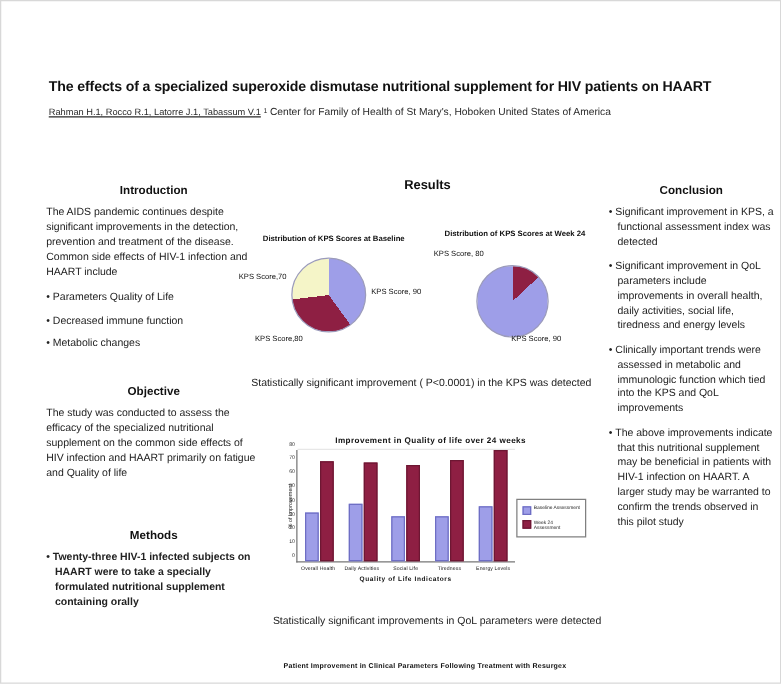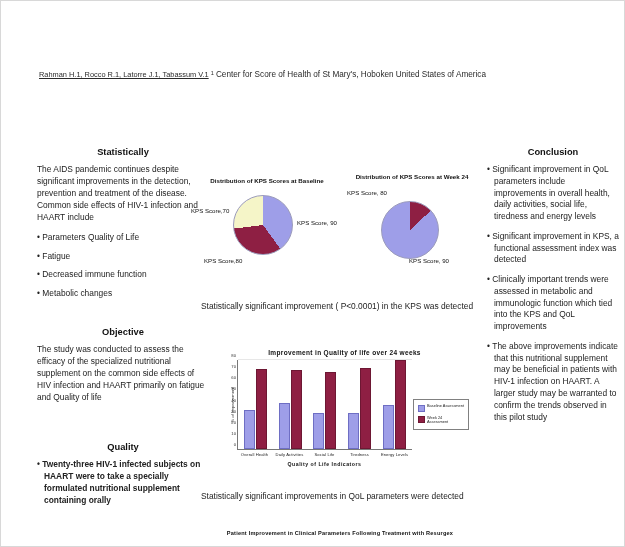--- a/index.html
+++ b/index.html
@@ -272,74 +272,75 @@
   }
   .swatch.baseline { background: #9e9ee8; border: 1px solid #6e6ec4; }
   .swatch.week24 { background: #8e1f43; border: 1px solid #6d1733; }
 
   .caption {
     font-size: 8.4px;
     line-height: 1.42;
     color: #222;
   }
   .stat-line-1 { position: absolute; left: 4px; top: 158px; width: 280px; }
-  .stat-line-2 { position: absolute; left: 4px; top: 348px; width: 280px; }
+  .stat-line-2 { position: absolute; left: 4px; top: 348px; width: 280px; text-align: right; }
   .bottom-title {
     position: absolute;
     left: 18px;
     top: 386px;
     width: 250px;
     text-align: center;
     font-size: 5.6px;
     font-weight: bold;
     line-height: 1.5;
     letter-spacing: 0.2px;
     color: #111;
   }
 </style>
 </head>
 <body>
 
 <div class="poster">
 
   <div class="header">
+    <div class="poster-title">The effects of a specialized superoxide dismutase nutritional supplement for HIV patients on HAART</div>
     <div class="author-line">
       <span class="underline">Rahman H.1, Rocco R.1, Latorre J.1, Tabassum V.1</span>
       <span class="sup">1</span>
-      <span class="affil">Center for Score of Health of St Mary's, Hoboken United States of America</span>
+      <span class="affil">Center for Family of Health of St Mary's, Hoboken United States of America</span>
     </div>
   </div>
 
   <div class="col-left">
 
-    <div class="sec-head">Statistically</div>
+    <div class="sec-head">Introduction</div>
     <div class="body-text">The AIDS pandemic continues despite significant improvements in the detection, prevention and treatment of the disease. Common side effects of HIV-1 infection and HAART include</div>
     <div class="para-gap"></div>
     <ul class="bullets">
       <li>Parameters Quality of Life</li>
-      <li>Fatigue</li>
       <li>Decreased immune function</li>
       <li>Metabolic changes</li>
     </ul>
 
     <div style="height:20px"></div>
 
     <div class="sec-head">Objective</div>
     <div class="body-text">The study was conducted to assess the efficacy of the specialized nutritional supplement on the common side effects of HIV infection and HAART primarily on fatigue and Quality of life</div>
 
     <div style="height:38px"></div>
 
-    <div class="sec-head">Quality</div>
+    <div class="sec-head">Methods</div>
     <ul class="bullets tight">
       <li>Twenty-three HIV-1 infected subjects on HAART were to take a specially formulated nutritional supplement containing orally</li>
     </ul>
   </div>
 
   <div class="col-mid">
 
+    <div class="sec-head results">Results</div>
 
     <div class="pies-row">
 
       <div class="pie-block" style="left:0px; top:26px; width:140px;">
         <div class="pie-title">Distribution of KPS Scores at Baseline</div>
         <div style="position:relative; height:82px;">
           <div class="pie" style="position:absolute; left:36px; top:10px; width:60px; height:60px;
                       background: conic-gradient(from 0deg, #9e9ee8 0deg 144deg, #8e1f43 144deg 263deg, #f5f5c8 263deg 360deg);"></div>
           <div class="pie-label" style="left:-6px; top:22px;">KPS Score,70</div>
           <div class="pie-label" style="left:100px; top:34px;">KPS Score, 90</div>
@@ -424,20 +425,20 @@
     </div>
 
     <div class="caption stat-line-2">Statistically significant improvements in  QoL  parameters were detected</div>
 
     <div class="bottom-title">Patient Improvement in Clinical Parameters Following Treatment with Resurgex</div>
   </div>
 
   <div class="col-right">
     <div class="sec-head">Conclusion</div>
     <ul class="bullets concl-list">
+      <li>Significant improvement in KPS, a functional assessment index was detected</li>
       <li>Significant improvement in QoL parameters include improvements in overall health, daily activities, social life, tiredness and energy levels</li>
-      <li>Significant improvement in KPS, a functional assessment index was detected</li>
       <li>Clinically important trends were assessed in metabolic and immunologic function which tied into the KPS and QoL improvements</li>
       <li>The above improvements indicate that this nutritional supplement may be beneficial in patients with HIV-1 infection on HAART.  A larger study may be warranted to confirm the trends observed in this pilot study</li>
     </ul>
   </div>
 
 </div>
 
 </body></html>

